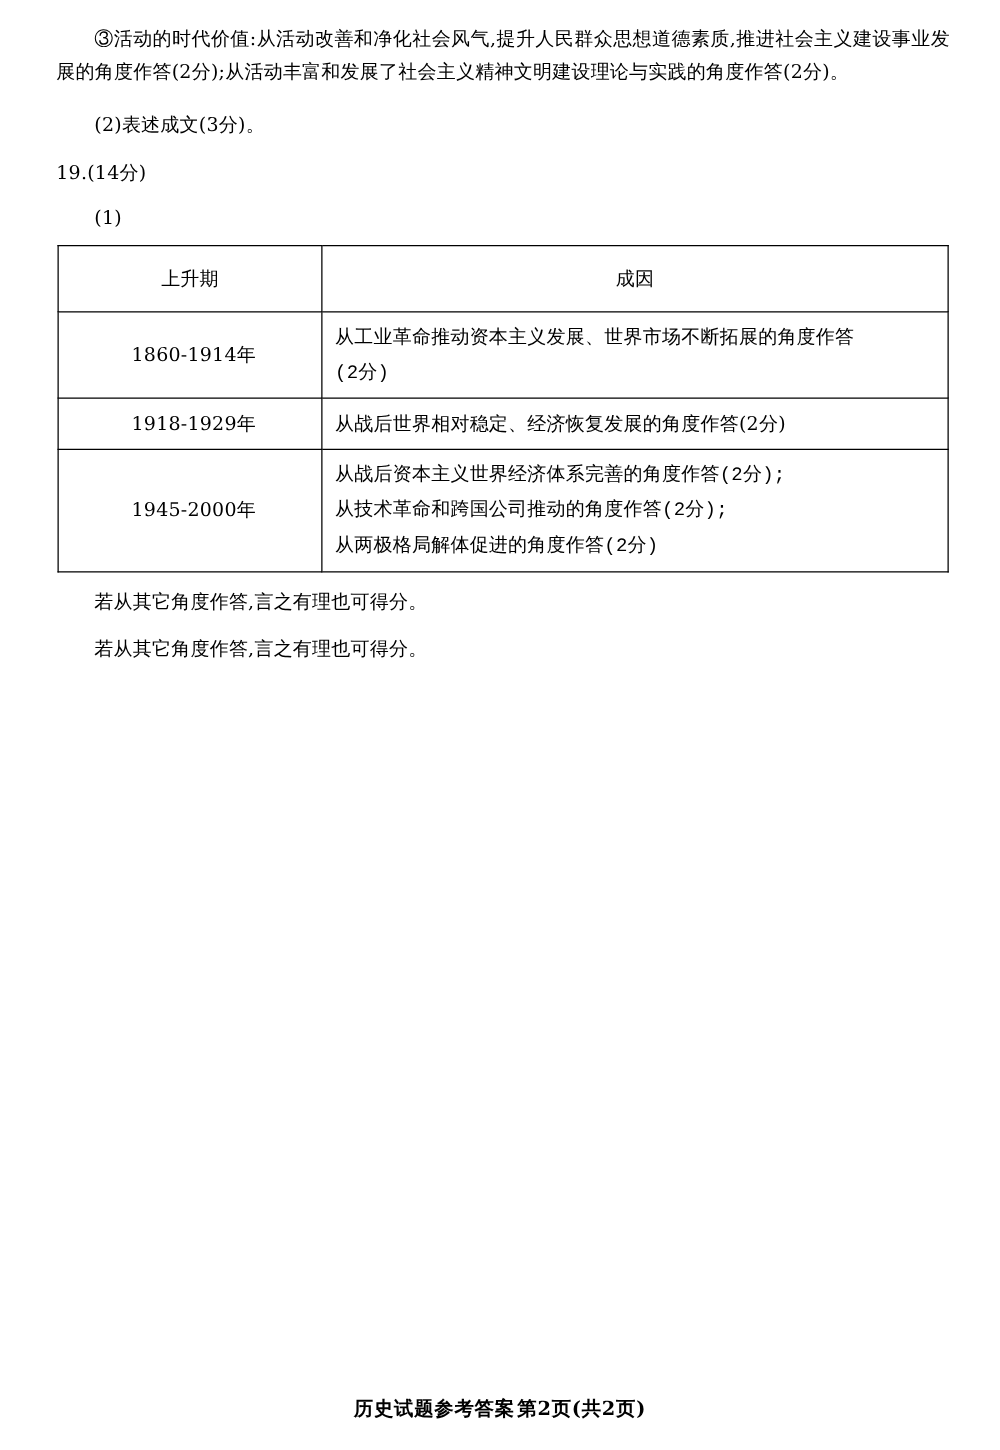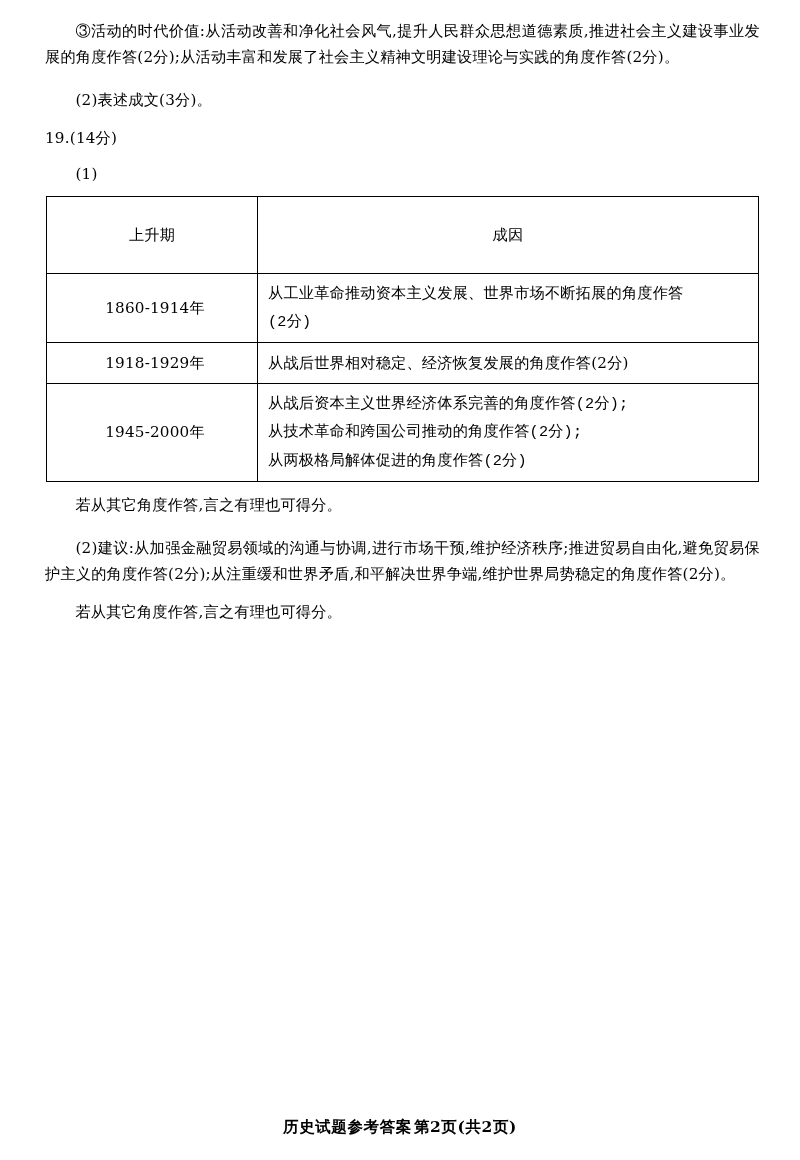--- a/index.html
+++ b/index.html
@@ -55,21 +55,21 @@
     text-align: center;
     white-space: nowrap;
     padding-left: 16px;
   }
   table.answer-table td.col-cause {
     text-align: left;
   }
   table.answer-table tr.head td {
     text-align: center;
     font-weight: normal;
-    padding: 25px 10px;
+    padding: 13px 10px;
   }
   table.answer-table td.multi {
     padding-top: 6px;
     padding-bottom: 6px;
   }
   table.answer-table td.multi div {
     padding: 1px 0;
     font-family: Liberation Mono, monospace;
   }
   .after-table {
@@ -128,21 +128,20 @@
         <div>从战后资本主义世界经济体系完善的角度作答(2分);</div>
         <div>从技术革命和跨国公司推动的角度作答(2分);</div>
         <div>从两极格局解体促进的角度作答(2分)</div>
       </td>
     </tr>
   </tbody>
     </table>
 
   <p class="para indent after-table">若从其它角度作答,言之有理也可得分。</p>
 
-  <p class="para indent sp-top-1">(2)建议:从加强金融贸易领域的沟通与协调,进行市场干预,维护经济秩序;推进贸易自由化,避免贸易保护主义的角度作答(2分);从注重缓和世界矛盾,和平解决世界争端,维护世界局势稳定的角度作答(2分)。</p>
 
   <p class="para indent sp-top-2">若从其它角度作答,言之有理也可得分。</p>
 
   <div class="footer">
     <span>历史试题参考答案</span><span class="pg">第2页(共2页)</span>
   </div>
 
 </div>
 
 </body></html>

